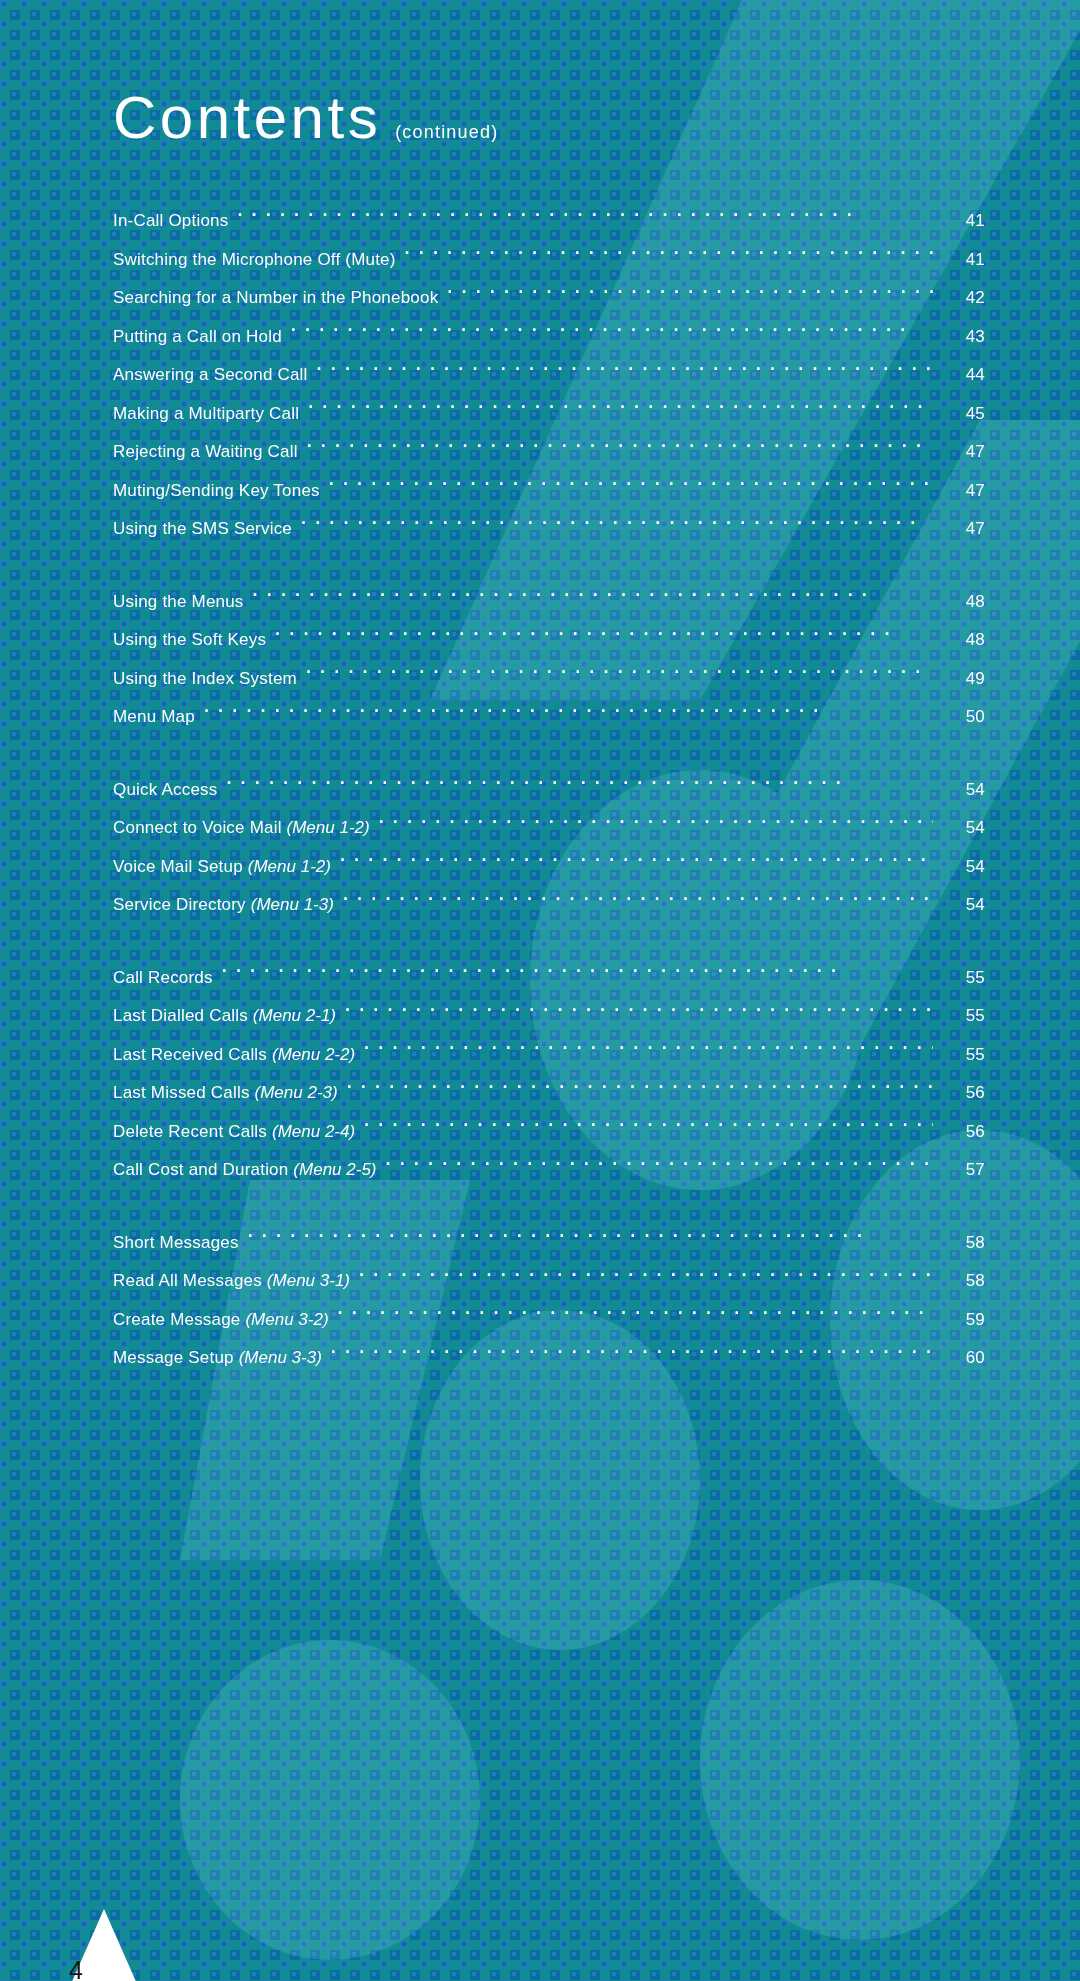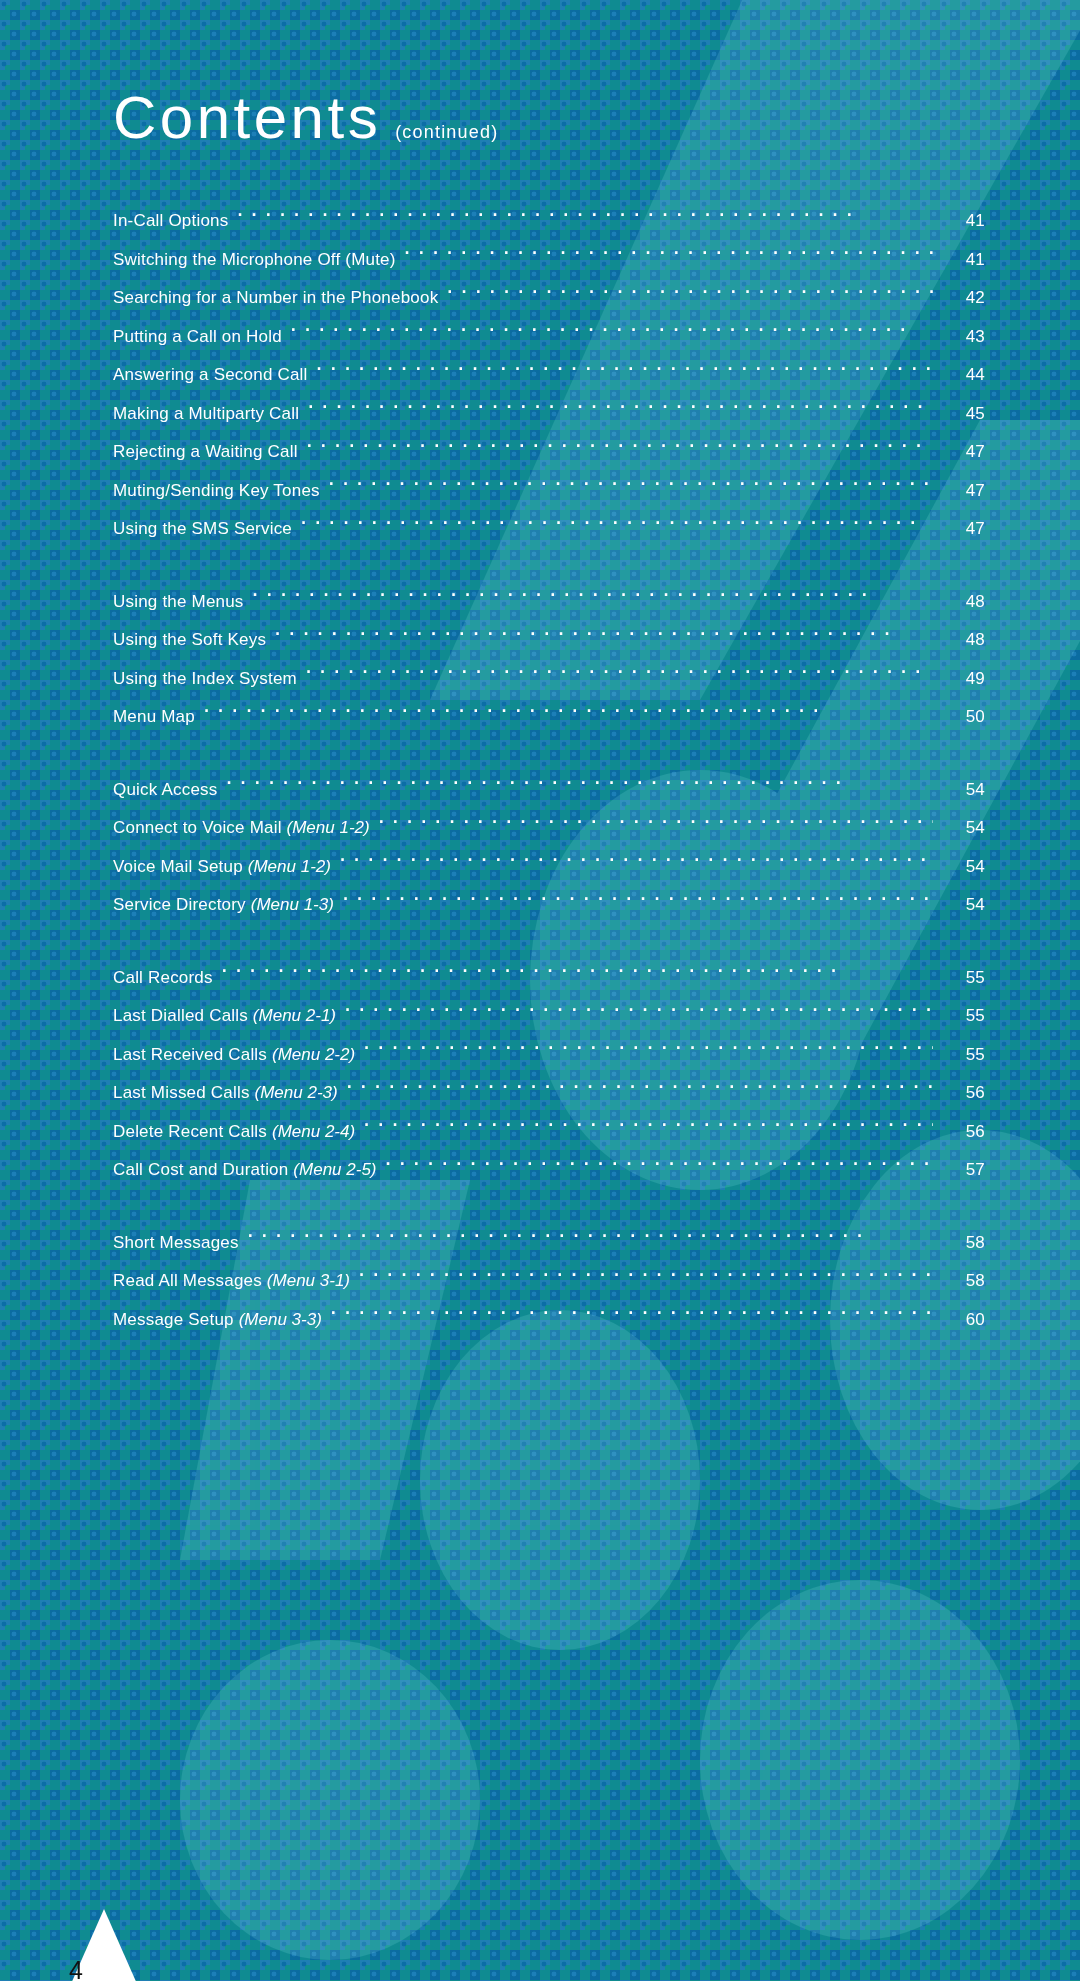--- a/index.html
+++ b/index.html
@@ -335,20 +335,25 @@
             <span class="toc-label">Short Messages</span>
             <span class="toc-dots"></span>
             <span class="toc-page">58</span>
           </div>
           <div class="toc-row">
             <span class="toc-label">Read All Messages <span class="menu-ref">(Menu 3-1)</span></span>
             <span class="toc-dots"></span>
             <span class="toc-page">58</span>
           </div>
           <div class="toc-row">
+            <span class="toc-label">Create Message <span class="menu-ref">(Menu 3-2)</span></span>
+            <span class="toc-dots"></span>
+            <span class="toc-page">59</span>
+          </div>
+          <div class="toc-row">
             <span class="toc-label">Message Setup <span class="menu-ref">(Menu 3-3)</span></span>
             <span class="toc-dots"></span>
             <span class="toc-page">60</span>
           </div>
         </div>
       </div>
 
   </div>
 
   <div class="corner-flag">

